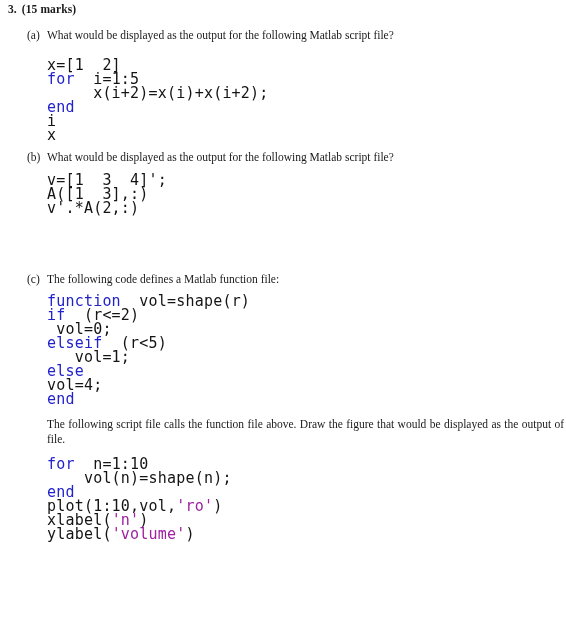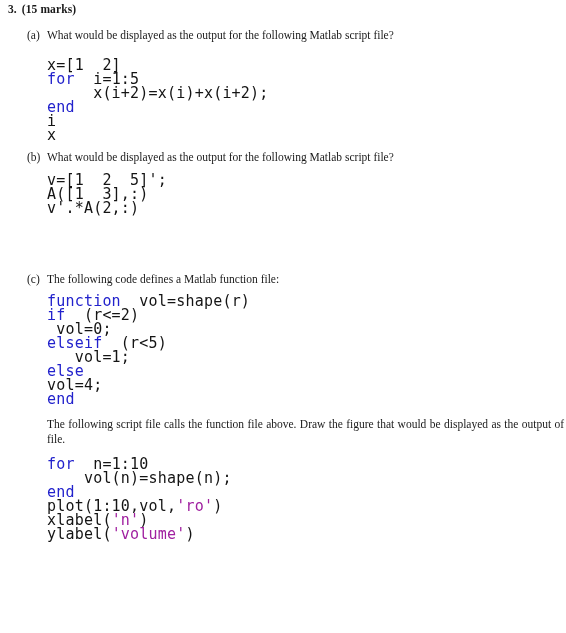--- a/index.html
+++ b/index.html
@@ -106,21 +106,21 @@
     </div>
   </div>
   <div class="code" style="top:58px;"><span class="ln"><span>x=[1  2]</span></span><span class="ln"><span class="kw">for</span><span>  i=1:5</span></span><span class="ln"><span>     x(i+2)=x(i)+x(i+2);</span></span><span class="ln"><span class="kw">end</span></span><span class="ln"><span>i</span></span><span class="ln"><span>x</span></span></div>
 
   <div class="part" style="top:150px;">
     <div class="part-row">
       <span class="part-label">(b)</span>
       <div class="part-text">What would be displayed as the output for the following Matlab script file?</div>
     </div>
   </div>
-  <div class="code" style="top:173px;"><span class="ln"><span>v=[1  2  5]';</span></span><span class="ln"><span>A([1  3],:)</span></span><span class="ln"><span>v'.*A(2,:)</span></span></div>
+  <div class="code" style="top:173px;"><span class="ln"><span>v=[1  3  4]';</span></span><span class="ln"><span>A([1  3],:)</span></span><span class="ln"><span>v'.*A(2,:)</span></span></div>
 
   <div class="part" style="top:272px;">
     <div class="part-row">
       <span class="part-label">(c)</span>
       <div class="part-text">The following code defines a Matlab function file:</div>
     </div>
   </div>
   <div class="code" style="top:294px;"><span class="ln"><span class="kw">function</span><span>  vol=shape(r)</span></span><span class="ln"><span class="kw">if</span><span>  (r&lt;=2)</span></span><span class="ln"><span> vol=0;</span></span><span class="ln"><span class="kw">elseif</span><span>  (r&lt;5)</span></span><span class="ln"><span>   vol=1;</span></span><span class="ln"><span class="kw">else</span></span><span class="ln"><span>vol=4;</span></span><span class="ln"><span class="kw">end</span></span></div>
 
   <div class="para" style="position:absolute; top:417px; left:0; width:566px;">The following script file calls the function file above.  Draw the figure that would be displayed as the output of this script file.</div>

